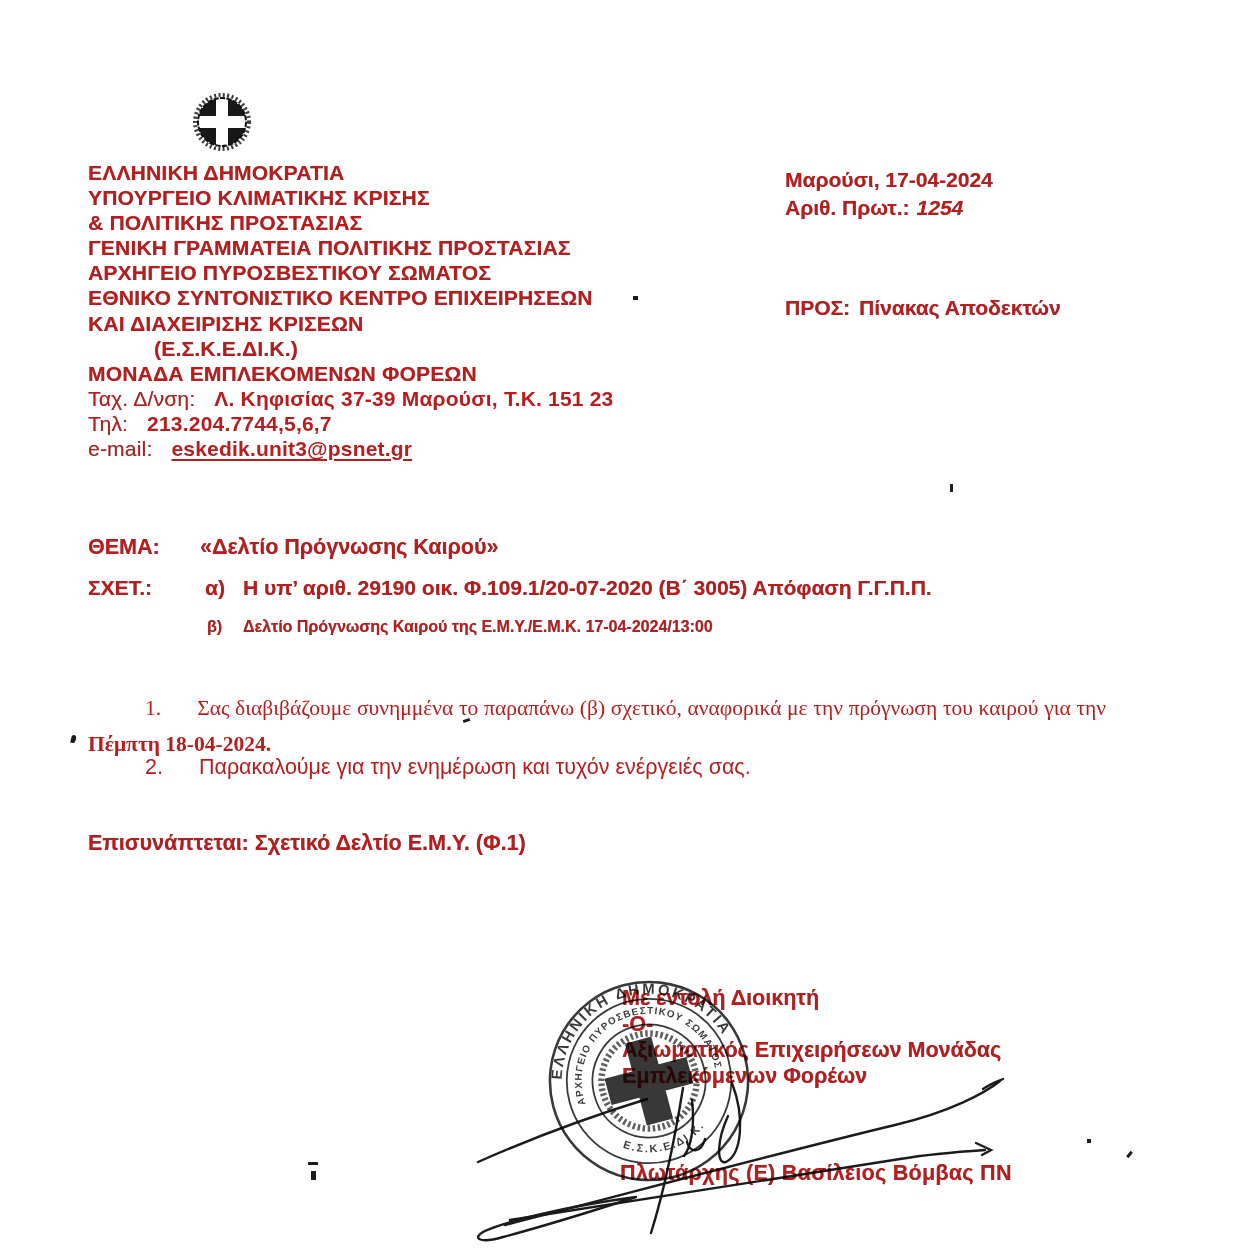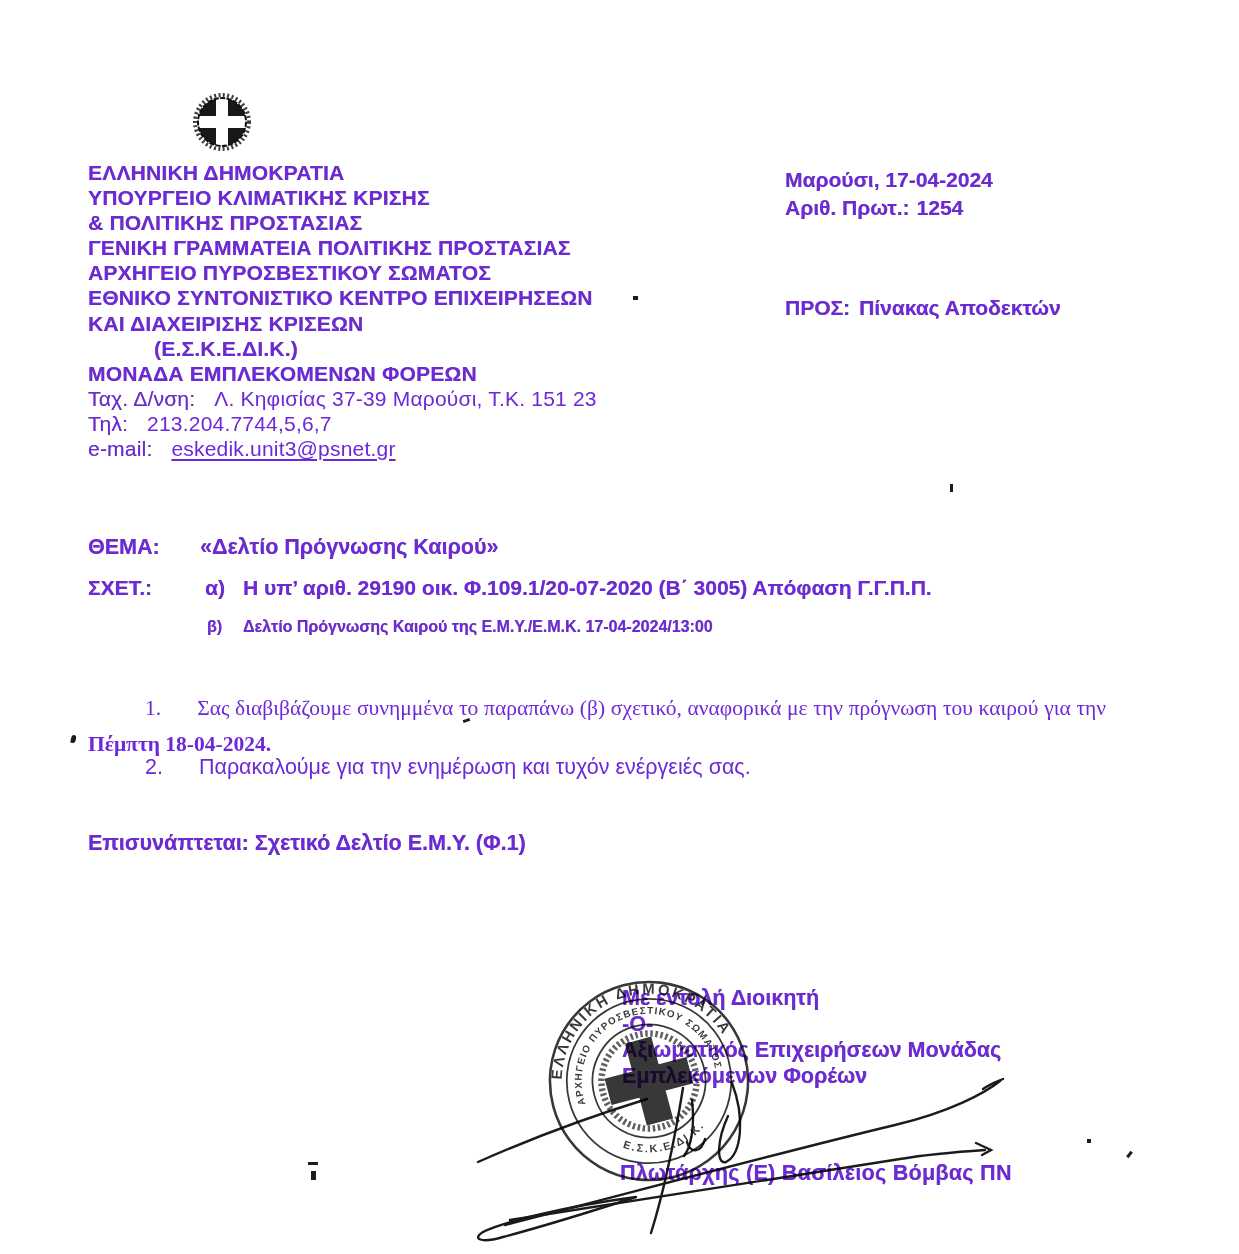--- a/index.html
+++ b/index.html
@@ -1,32 +1,32 @@
 <!DOCTYPE html>
 <html><head>
 <meta charset="utf-8">
 <style>
   html,body{margin:0;padding:0;background:#e8e8e8;}
   .page{
     position:relative; width:1239px; height:1254px; margin:0 auto;
     background:#ffffff; overflow:hidden;
     font-family:"Liberation Sans", sans-serif;
-    color:#6d28d9;
+    color:#b91c1c;
   }
   .abs{position:absolute;}
   
   .letterhead{left:88px; top:160px; font-size:21px; font-weight:700; line-height:25.1px; letter-spacing:.2px; text-shadow:.3px .3px 0 rgba(0,0,0,.45);}
   .lh-indent{padding-left:66px;}
   .contact-line{font-weight:400; text-shadow:none;}
   .contact-line .lbl{font-weight:400; margin-right:19px; text-shadow:.3px .3px 0 rgba(0,0,0,.45);}
-  .contact-line .val{font-weight:400;}
+  .contact-line .val{font-weight:700;}
   .email-val{text-decoration:underline; text-underline-offset:3px;}
   
   .meta{left:785px; top:166px; font-size:21px; font-weight:700; line-height:28px; text-shadow:.3px .3px 0 rgba(0,0,0,.45);}
-  .meta .num{margin-left:7px;}
+  .meta .num{margin-left:7px;font-style:italic;}
   .pros{left:785px; top:296px; font-size:21px; font-weight:700; text-shadow:.3px .3px 0 rgba(0,0,0,.45);}
   .pros .val{margin-left:9px;}
   
   .thema-row{left:88px; top:535px; font-size:21.5px; font-weight:700; text-shadow:.3px .3px 0 rgba(0,0,0,.45);}
   .thema-row .lbl{display:inline-block; width:112px;}
   .sxet-row{left:88px; top:576px; font-size:21px; font-weight:700; text-shadow:.3px .3px 0 rgba(0,0,0,.45);}
   .sxet-row .lbl{display:inline-block; width:117px;}
   .sxet-row .marker{display:inline-block; width:38px;}
   .beta-row{left:207px; top:618px; font-size:16px; font-weight:700; text-shadow:.3px .3px 0 rgba(0,0,0,.45);}
   .beta-row .marker{display:inline-block; width:36px;}

